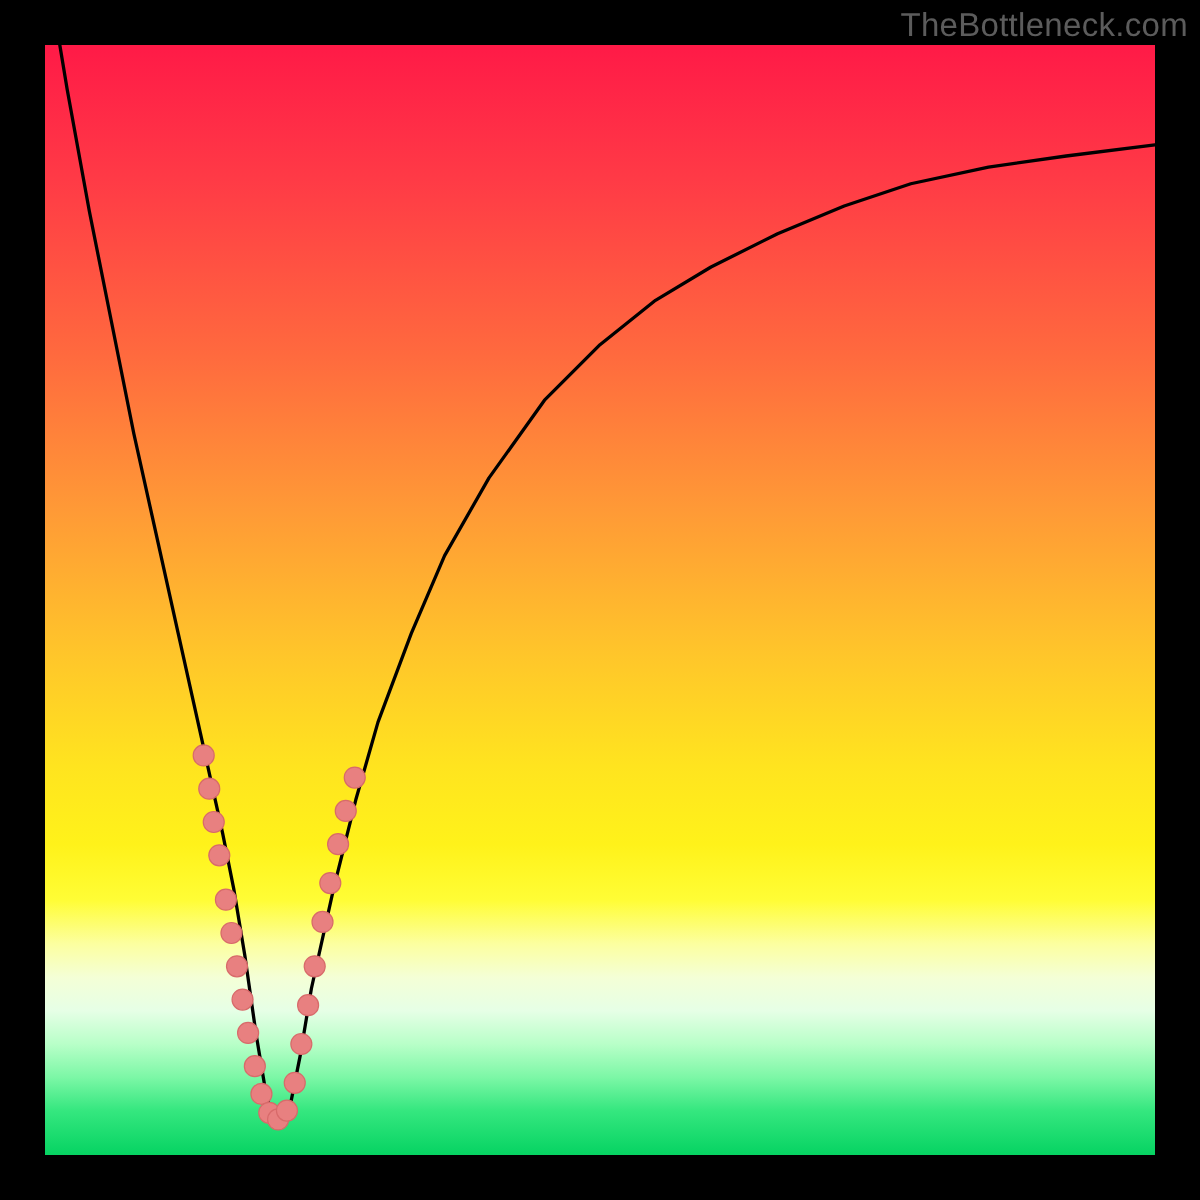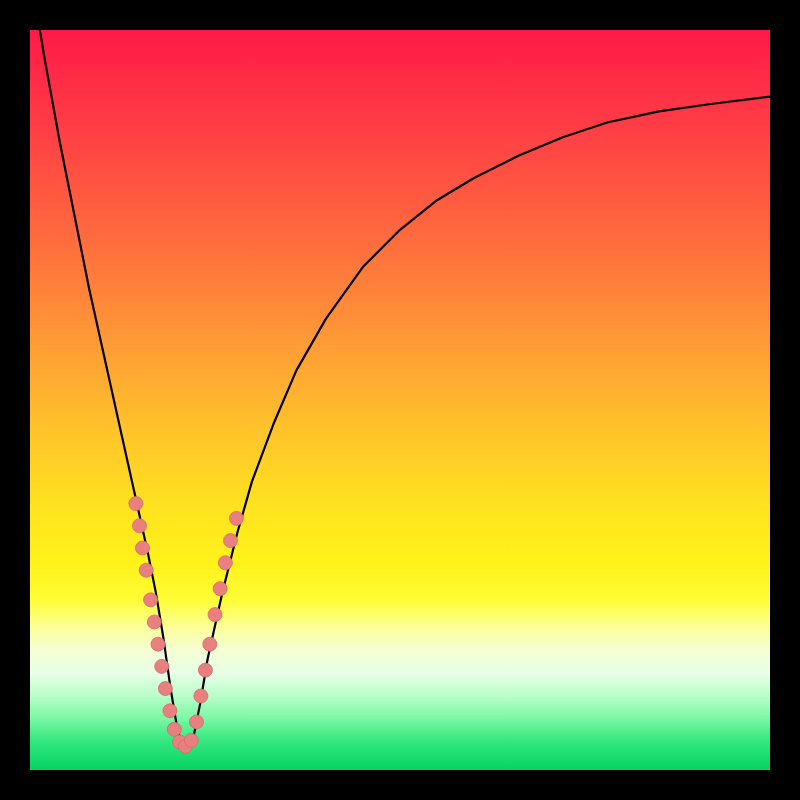--- a/index.html
+++ b/index.html
@@ -105,13 +105,14 @@
           <circle cx="179.8" cy="614.2" r="7"></circle>
           <circle cx="185.0" cy="584.6" r="7"></circle>
           <circle cx="190.2" cy="558.7" r="7"></circle>
           <circle cx="195.4" cy="532.8" r="7"></circle>
           <circle cx="200.5" cy="510.6" r="7"></circle>
           <circle cx="206.5" cy="488.4" r="7"></circle>
         </g>
     </svg>
   </div>
 
+  <div class="watermark">TheBottleneck.com</div>
 </div>
 
 </body></html>

